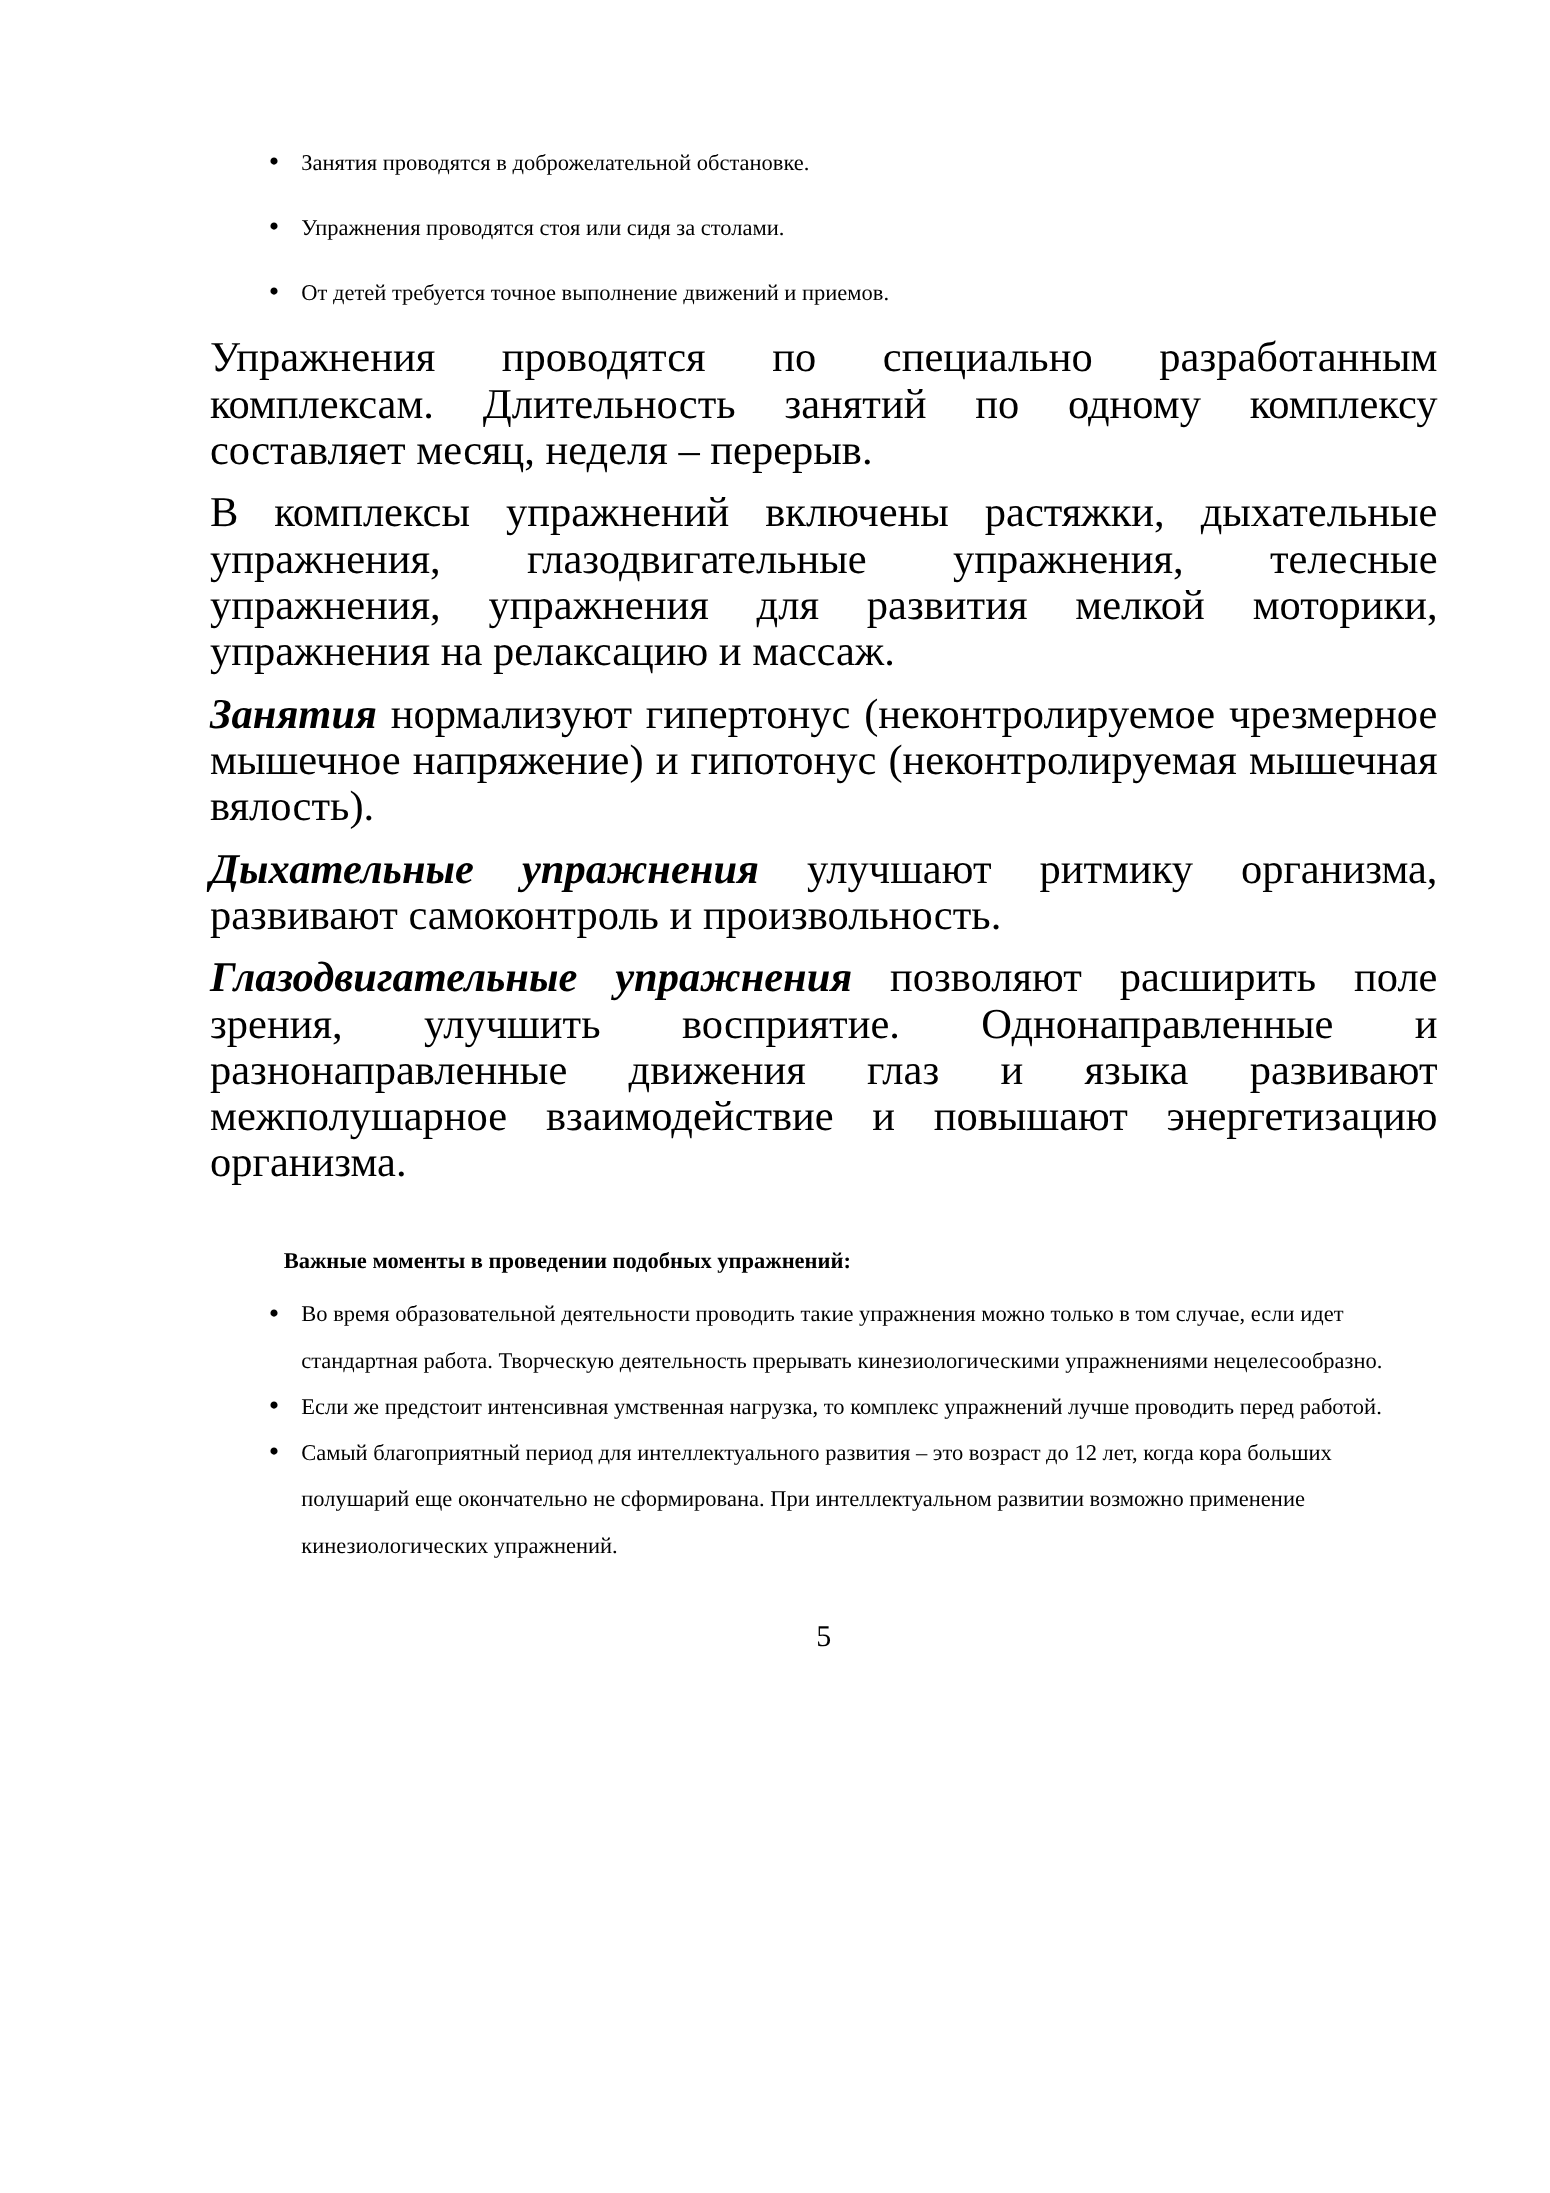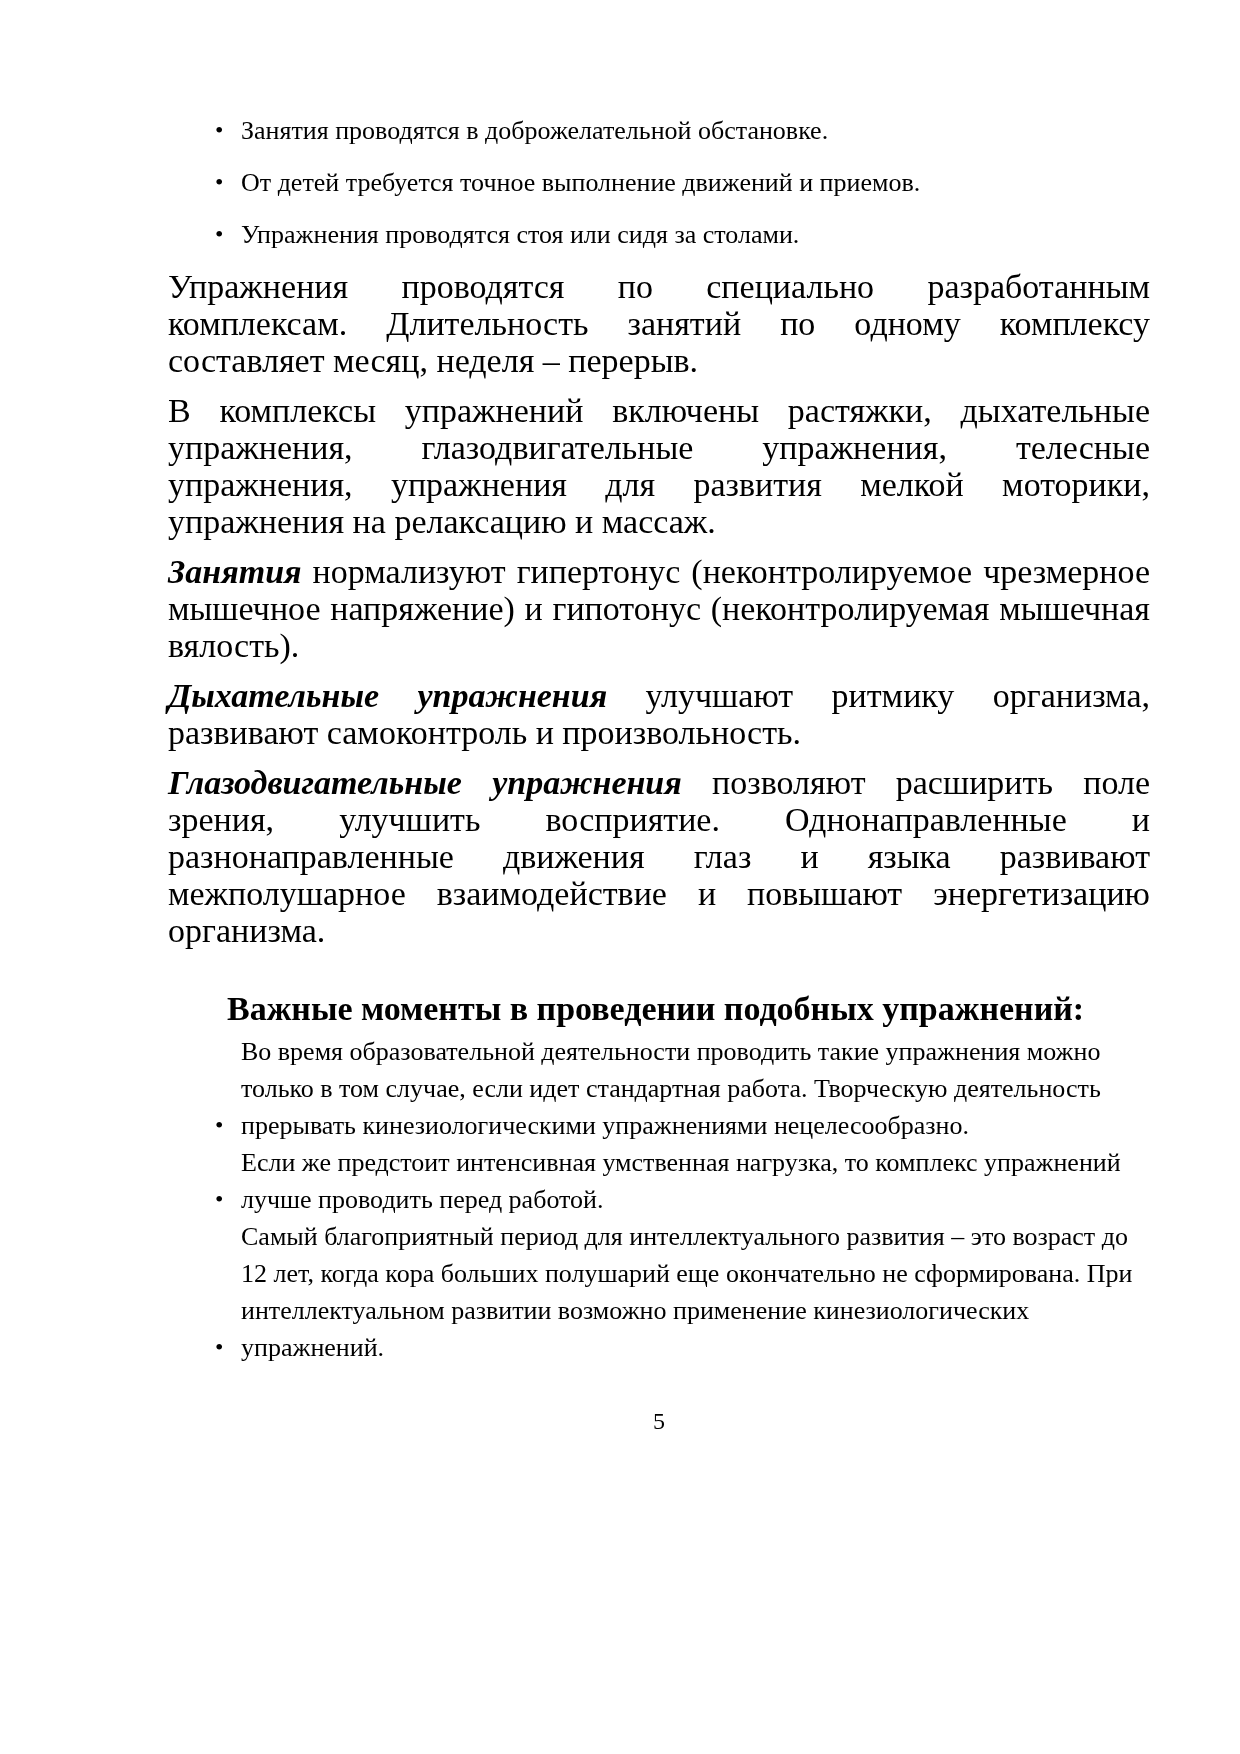--- a/index.html
+++ b/index.html
@@ -23,22 +23,22 @@
     width: 982px;
   }
   
   ul.list {
     list-style: none;
     margin: 0;
     padding: 0;
   }
   ul.list li {
     display: flex;
-    align-items: flex-end;
-    font-size: 26px;
+    align-items: flex-start;
+    font-size: 18px;
     line-height: 37px;
   }
   ul.list-top {
     margin-bottom: 6px;
   }
   ul.list-top li {
     margin-bottom: 15px;
   }
   .dot {
     flex: 0 0 26px;
@@ -61,21 +61,21 @@
     text-align: justify;
     text-align-last: left;
   }
   p.para .lead {
     font-weight: bold;
     font-style: italic;
   }
   
   h3.heading {
     margin: 41px 0 0 59px;
-    font-size: 34px;
+    font-size: 18px;
     line-height: 37px;
     font-weight: bold;
     font-style: normal;
   }
   ul.list-important {
     margin-top: 6px;
   }
   
   .page-number {
     margin-top: 37px;
@@ -89,25 +89,25 @@
 
 <div class="page">
 
   <ul class="list list-top">
     <li>
       <span class="dot"></span>
       <span class="li-text">Занятия проводятся в доброжелательной обстановке.</span>
     </li>
     <li>
       <span class="dot"></span>
-      <span class="li-text">От детей требуется точное выполнение движений и приемов.</span>
+      <span class="li-text">Упражнения проводятся стоя или сидя за столами.</span>
     </li>
     <li>
       <span class="dot"></span>
-      <span class="li-text">Упражнения проводятся стоя или сидя за столами.</span>
+      <span class="li-text">От детей требуется точное выполнение движений и приемов.</span>
     </li>
   </ul>
 
   <p class="para"><em class="lead"></em><span>Упражнения проводятся по специально разработанным комплексам. Длительность занятий по одному комплексу составляет месяц, неделя – перерыв.</span></p>
 
   <p class="para"><em class="lead"></em><span>В комплексы упражнений включены растяжки, дыхательные упражнения, глазодвигательные упражнения, телесные упражнения, упражнения для развития мелкой моторики, упражнения на релаксацию и массаж.</span></p>
 
   <p class="para"><em class="lead">Занятия</em><span> нормализуют гипертонус (неконтролируемое чрезмерное мышечное напряжение) и гипотонус (неконтролируемая мышечная вялость).</span></p>
 
   <p class="para"><em class="lead">Дыхательные упражнения</em><span> улучшают ритмику организма, развивают самоконтроль и произвольность.</span></p>

